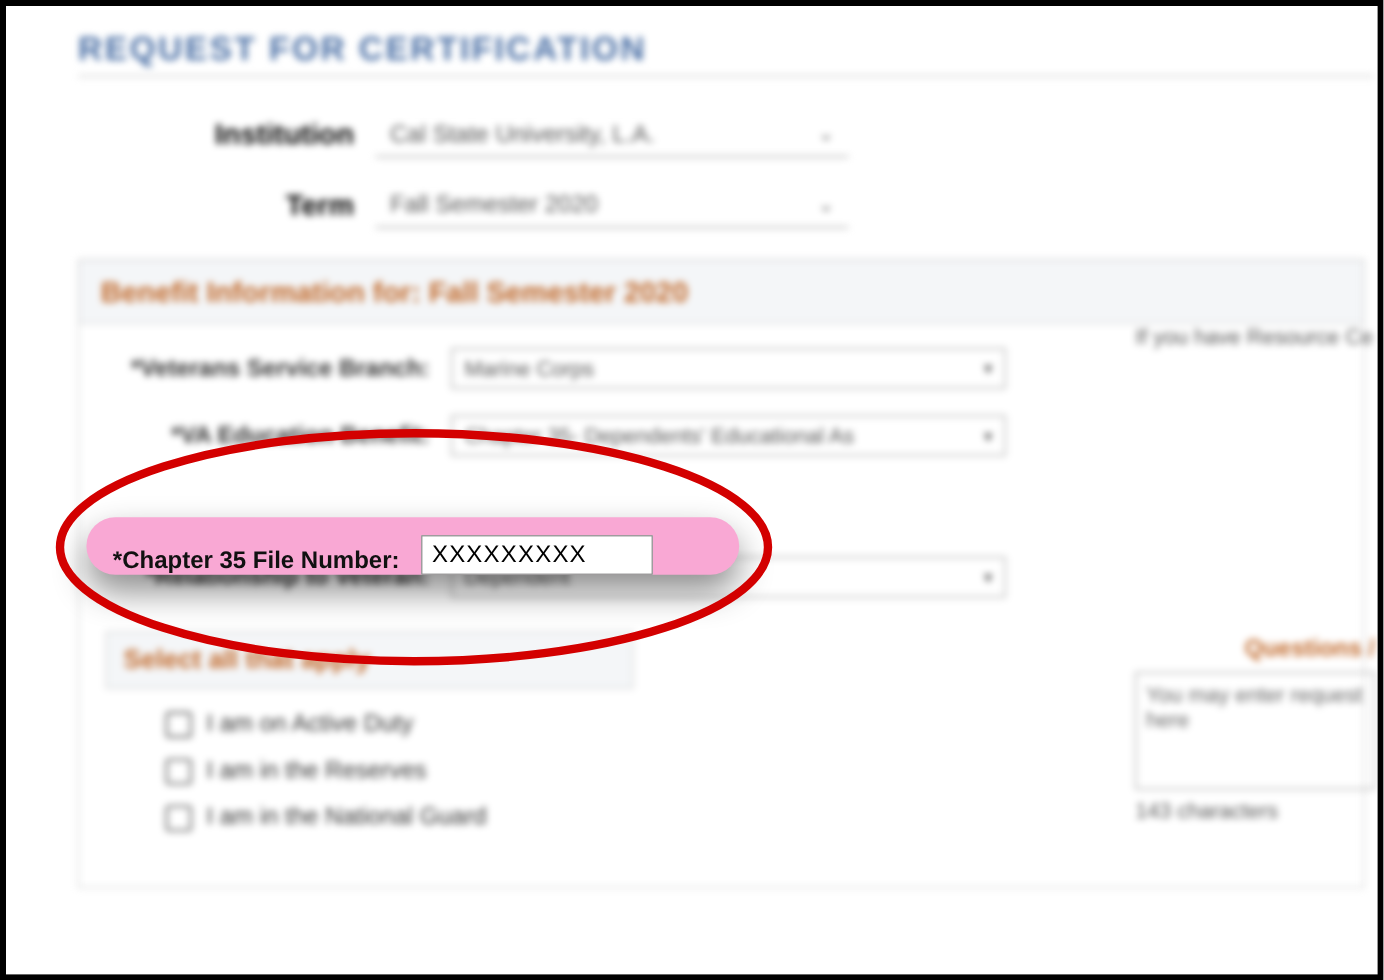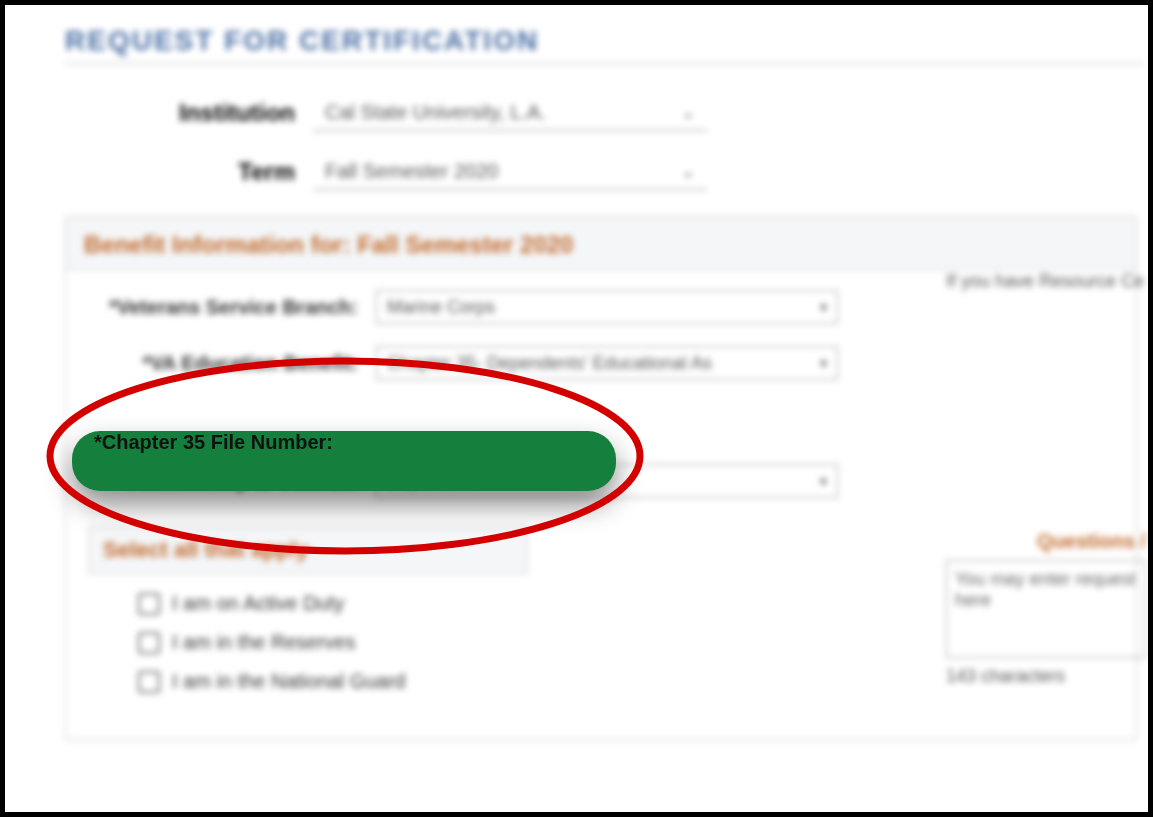--- a/index.html
+++ b/index.html
@@ -20,21 +20,21 @@
   .fsel .chev{font-size:14px;}
   .side-note{position:absolute;right:-10px;top:0;font-size:18px;color:#555;text-align:left;width:200px;line-height:1.3;}
   .side-note2{position:absolute;right:-10px;top:260px;font-size:20px;color:#c0682a;font-weight:700;}
   .text-area-block{position:absolute;right:-10px;top:290px;width:200px;}
   .ta{border:1px solid #9a9a9a;padding:8px;font-size:18px;color:#666;height:80px;}
   .char-count{font-size:18px;color:#555;margin-top:8px;}
   .sub-header{font-size:22px;font-weight:700;color:#c0682a;border:1px solid #d0d0d0;background:#f4f6f8;padding:10px 14px;width:410px;margin:28px 0 18px 0;}
   .chk-row{display:flex;align-items:center;margin:0 0 16px 50px;font-size:20px;color:#333;}
   .chk{width:18px;height:18px;border:2px solid #6a6a6a;border-radius:3px;margin-right:12px;background:#fff;}
   
-  .highlight{position:absolute;left:67px;top:426px;width:500px;height:60px;background:#15803d;border-radius:28px;box-shadow:0 14px 28px rgba(0,0,0,0.45);display:flex;align-items:flex-start;padding:0 22px;z-index:20;}
+  .highlight{position:absolute;left:67px;top:426px;width:500px;height:48px;background:#f9a8d4;border-radius:28px;box-shadow:0 14px 28px rgba(0,0,0,0.45);display:flex;align-items:flex-end;padding:0 22px;z-index:20;}
   .highlight .hlbl{font-size:20px;font-weight:700;color:#111;margin-right:18px;white-space:nowrap;}
   .highlight input{font-size:20px;letter-spacing:1px;padding:4px 8px;border:1px solid #888;width:175px;font-family:inherit;}
   
   .ellipse{position:absolute;left:35px;top:346px;width:610px;height:210px;z-index:30;pointer-events:none;}
 </style>
 </head>
 <body>
 
 <div class="frame">
 
@@ -112,19 +112,20 @@
           <span class="chk"></span>
           <span>I am in the National Guard</span>
         </div>
 
       </div>
     </div>
   </div>
 
   <div class="highlight">
     <span class="hlbl">*Chapter 35 File Number:</span>
+    <input type="text" value="XXXXXXXXX" style="">
   </div>
 
   <svg class="ellipse" viewBox="0 0 610 210">
     <ellipse cx="305" cy="105" rx="295" ry="95" fill="none" stroke="#d30000" stroke-width="7"></ellipse>
   </svg>
 
 </div>
 
 </body></html>

